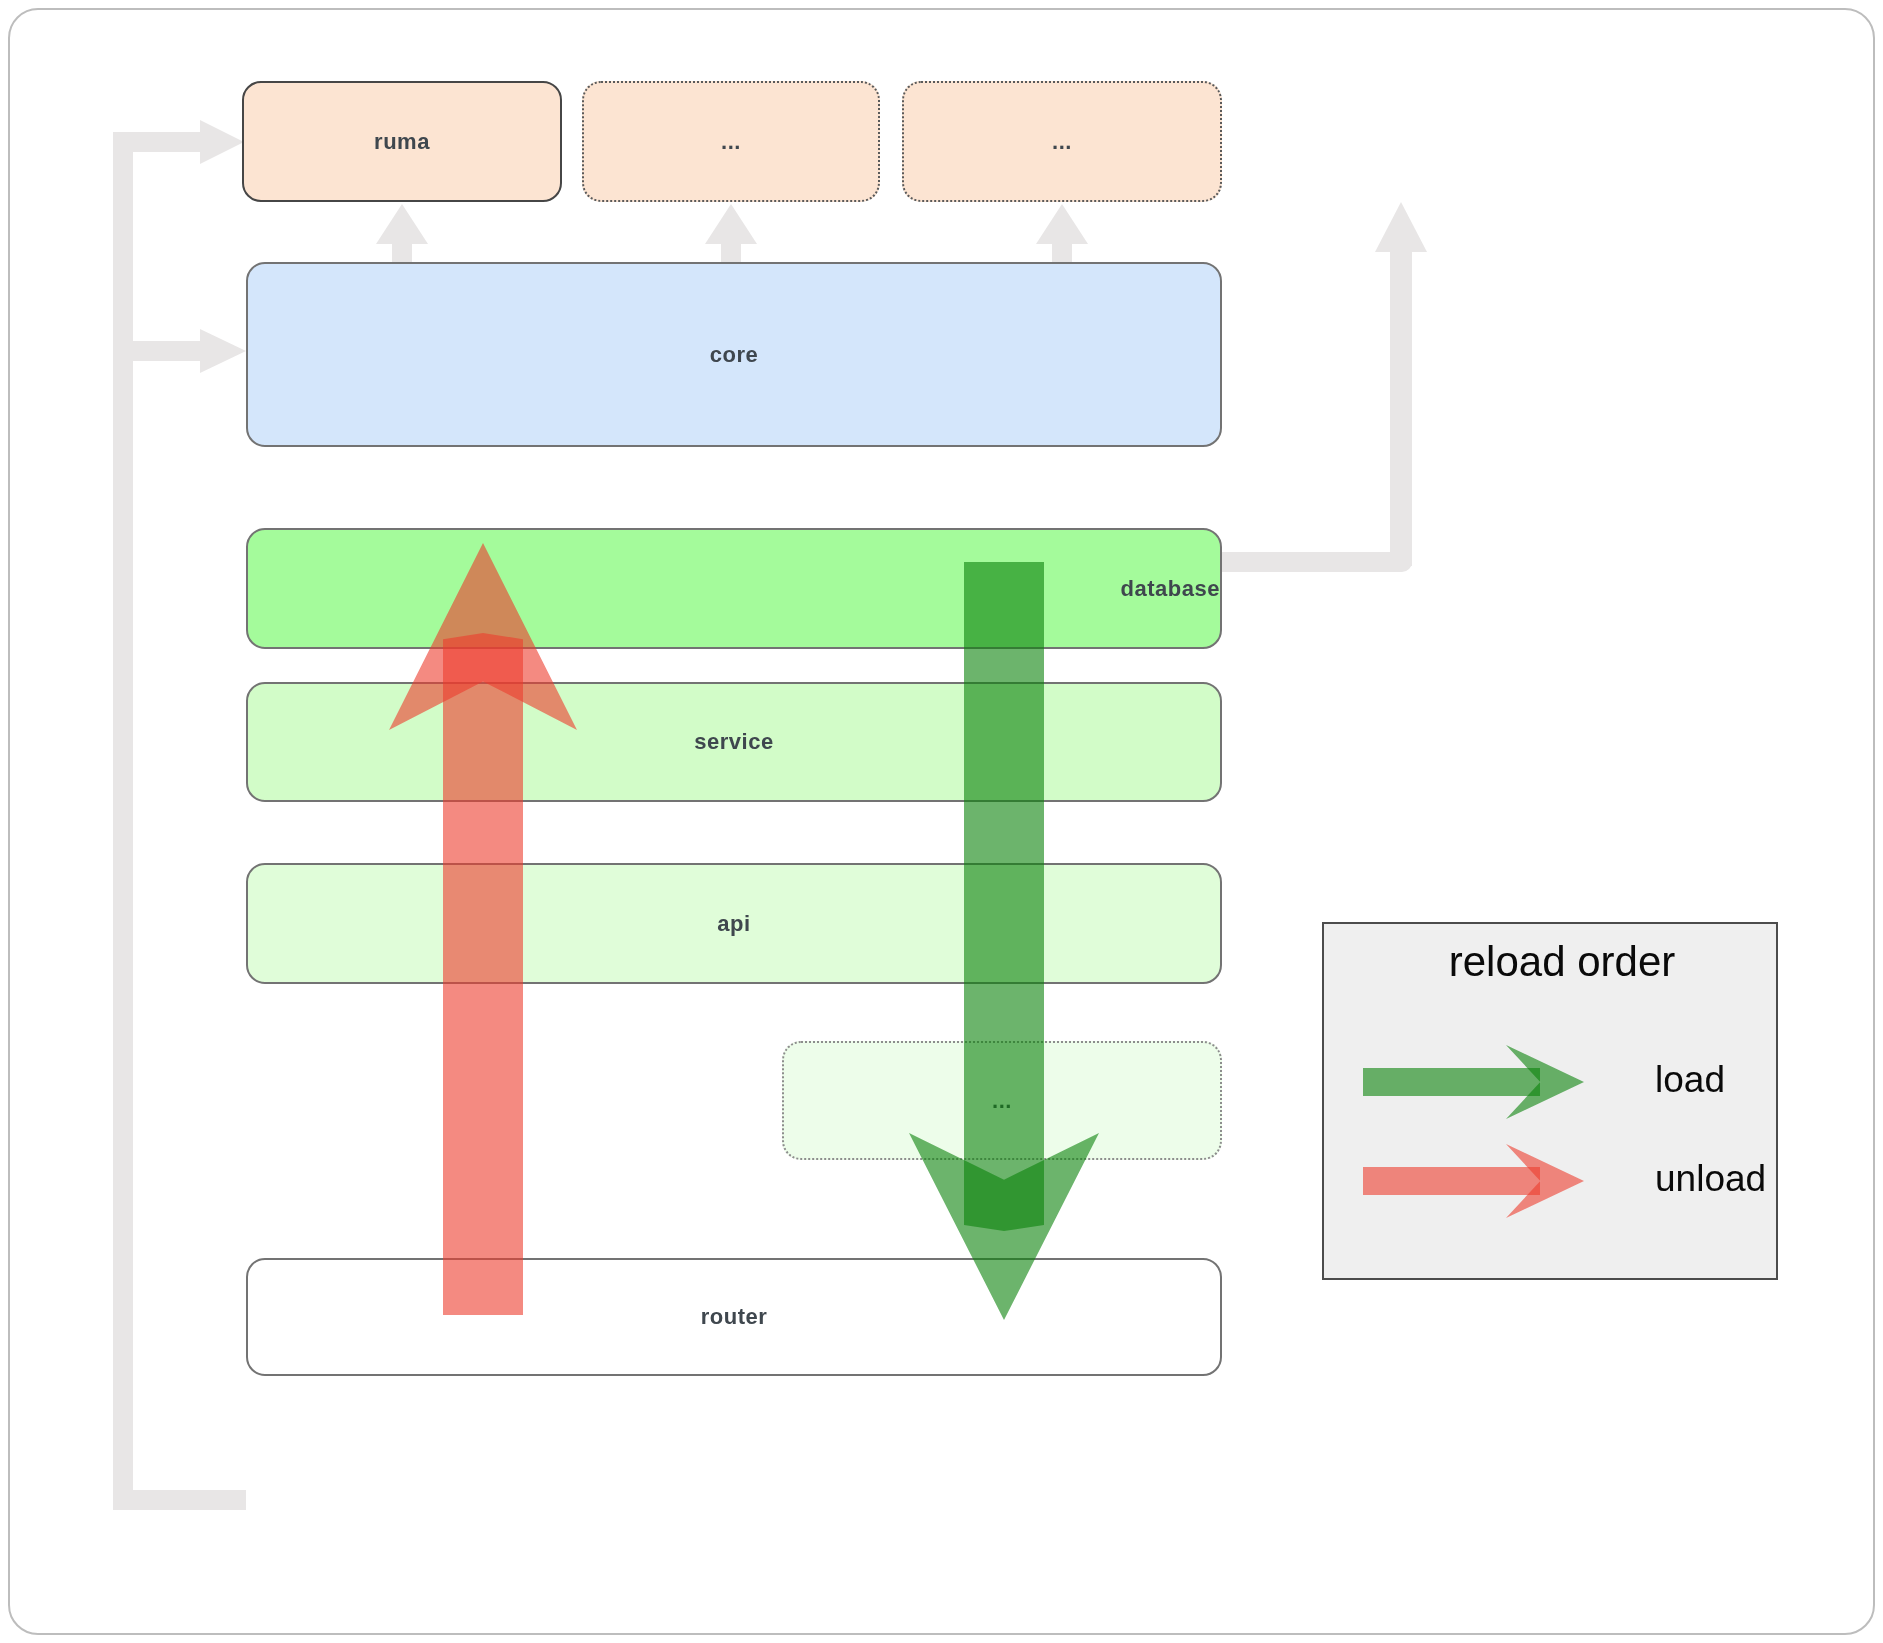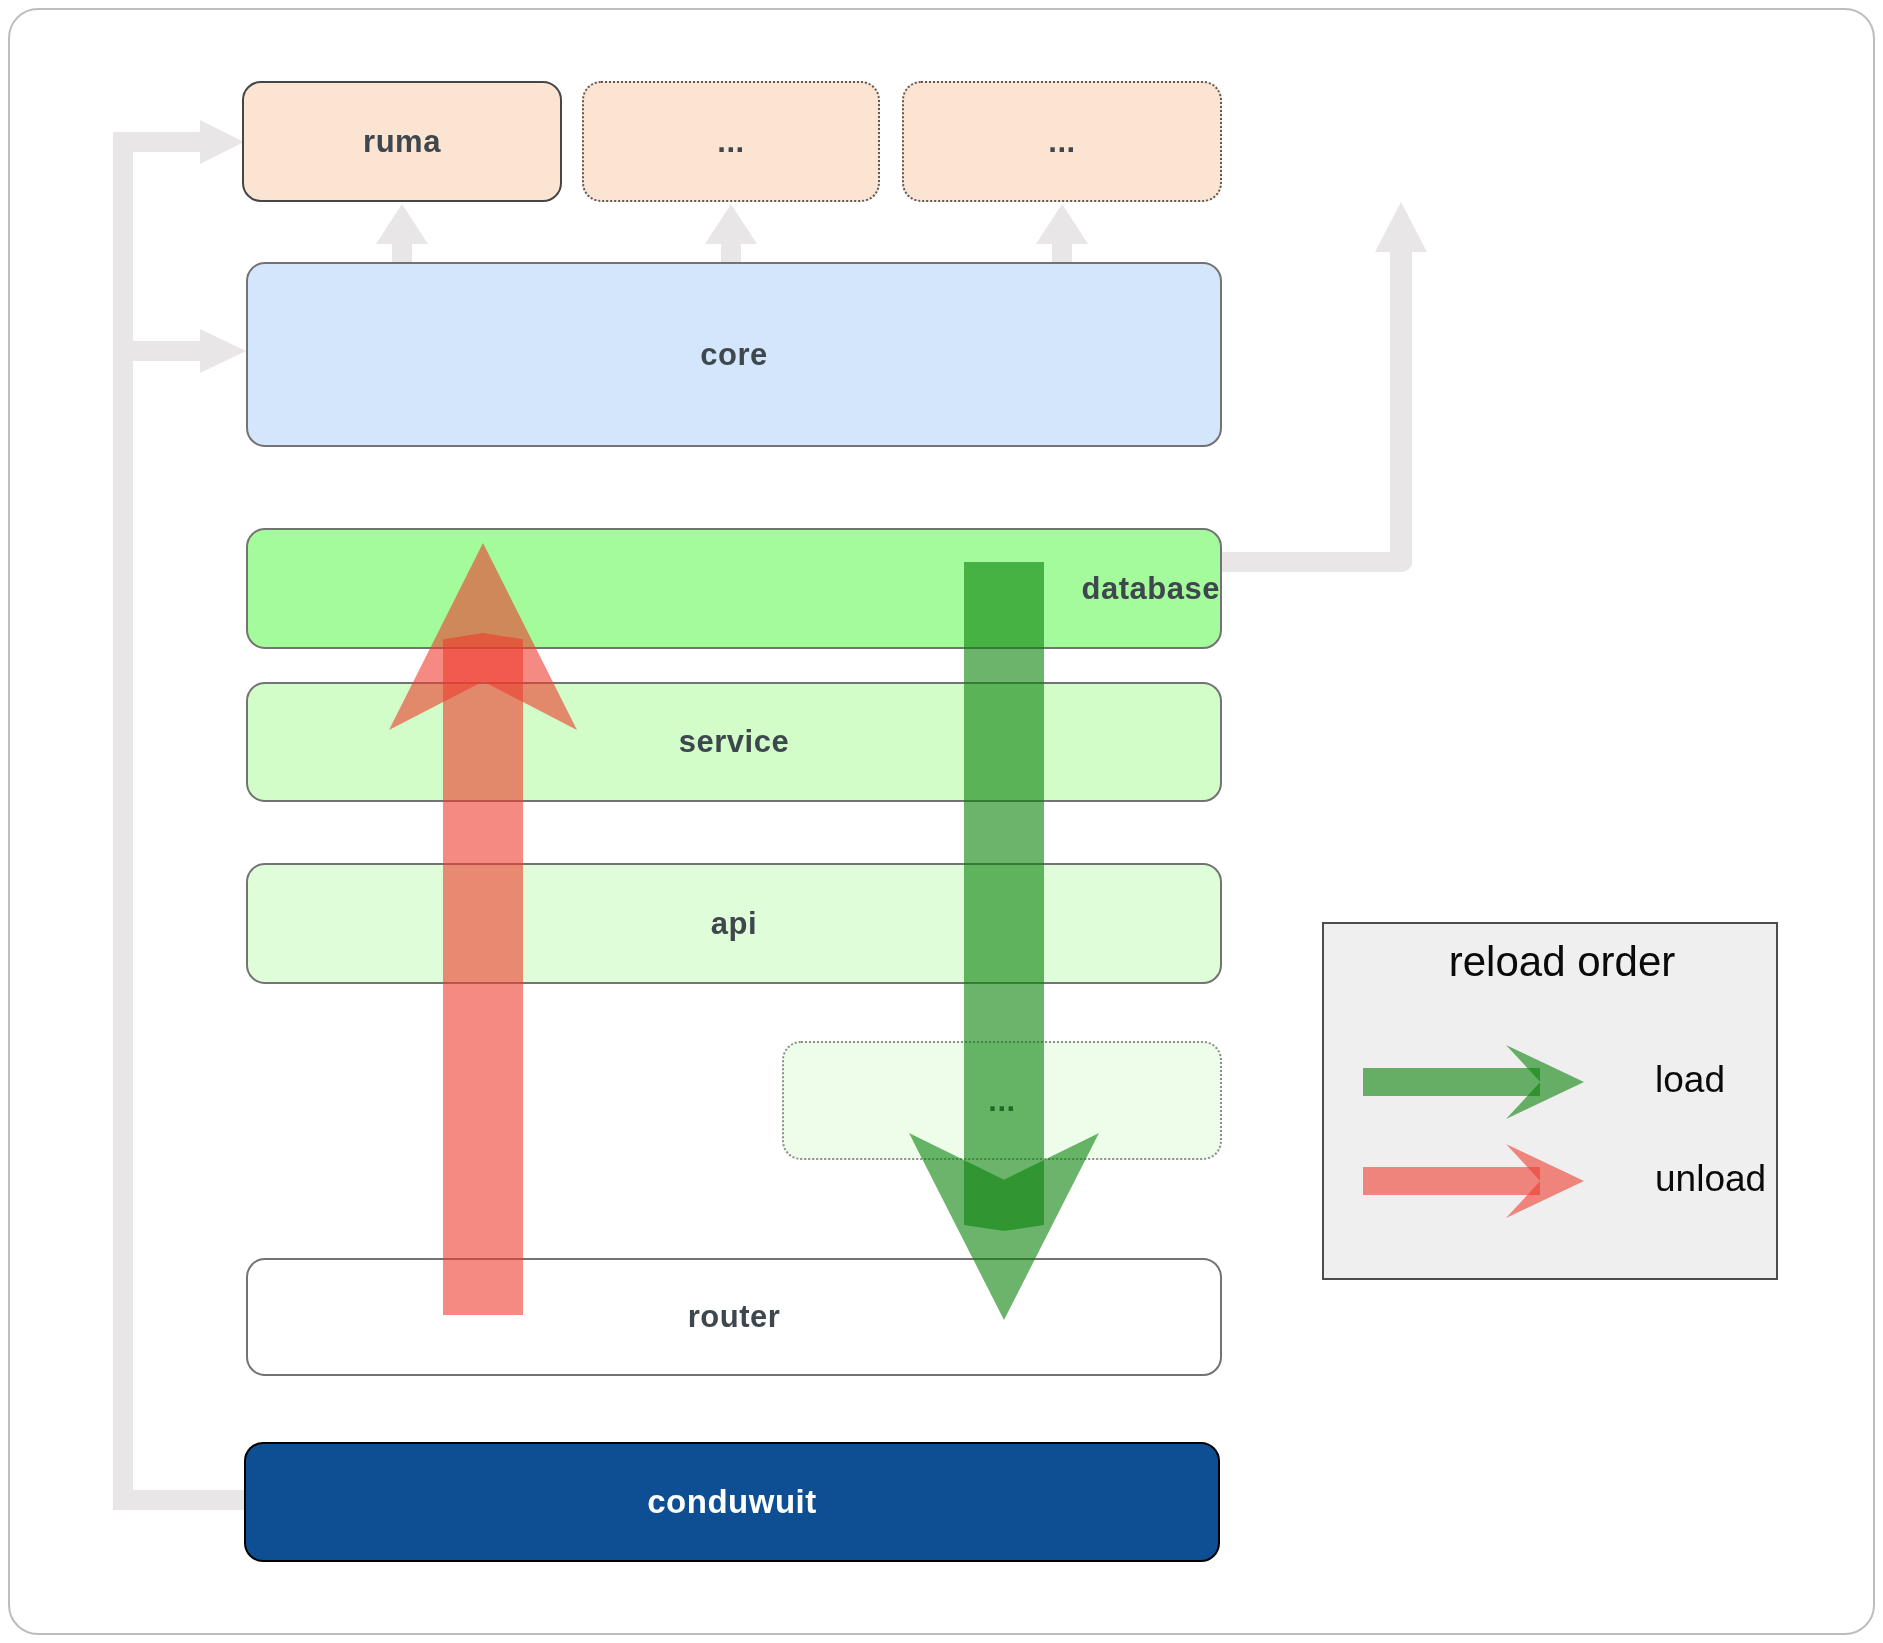--- a/index.html
+++ b/index.html
@@ -7,21 +7,21 @@
     position:relative;width:1883px;height:1643px;background:#ffffff;
     font-family:"Liberation Sans",sans-serif;overflow:hidden;
   }
   .frame{
     position:absolute;left:8px;top:8px;width:1863px;height:1623px;
     border:2px solid #bdbdbd;border-radius:30px;
   }
   .box{
     position:absolute;box-sizing:border-box;border-radius:19px;
     display:flex;align-items:center;justify-content:center;
-    font-size:31px;font-weight:600;color:var(--box-text);
+    font-size:22px;font-weight:600;color:var(--box-text);
     letter-spacing:0.5px;
   }
   .solid-dark{border:2.5px solid #464646;}
   .dotted-dark{border:2.5px dotted #5a5a5a;}
   .solid-gray{border:2px solid #737373;}
   .dotted-gray{border:2px dotted #8d8d8d;}
   .shape{position:absolute;}
   .gray{background:var(--connector-gray);}
   .tri-right{clip-path:polygon(0% 0%,100% 50%,0% 100%);}
   .tri-up{clip-path:polygon(50% 0%,100% 100%,0% 100%);}
@@ -86,24 +86,20 @@
   </div>
   <div class="box solid-gray" style="left:246px;top:863px;width:976px;height:121px;background:var(--api-green);align-items:center;">
     <span>api</span>
   </div>
   <div class="box dotted-gray" style="left:782px;top:1041px;width:440px;height:119px;background:var(--ellipsis-green);font-weight:700;">
     <span>...</span>
   </div>
   <div class="box solid-gray" style="left:246px;top:1222px;width:976px;height:118px;background:#ffffff;margin-top:36px;">
     <span>router</span>
   </div>
-  <div class="box" style="left:244px;top:1442px;width:976px;height:120px;background:var(--conduwuit-blue);
-              border:2.5px solid #000;color:#ffffff;font-weight:700;font-size:33px;">
-    <span>conduwuit</span>
-  </div>
 
   <div class="shape arrow-red" style="left:443px;top:633px;width:80px;height:682px;
               clip-path:polygon(0% 0.9%,50% 0%,100% 0.9%,100% 100%,0% 100%);"></div>
   <div class="shape arrow-red" style="left:389px;top:543px;width:188px;height:187px;
               clip-path:polygon(50% 0%,100% 100%,50% 74%,0% 100%);"></div>
 
   <div class="shape arrow-green" style="left:964px;top:562px;width:80px;height:669px;
               clip-path:polygon(0% 0%,100% 0%,100% 99.1%,50% 100%,0% 99.1%);"></div>
   <div class="shape arrow-green" style="left:909px;top:1133px;width:190px;height:187px;
               clip-path:polygon(0% 0%,50% 25%,100% 0%,50% 100%);"></div>

